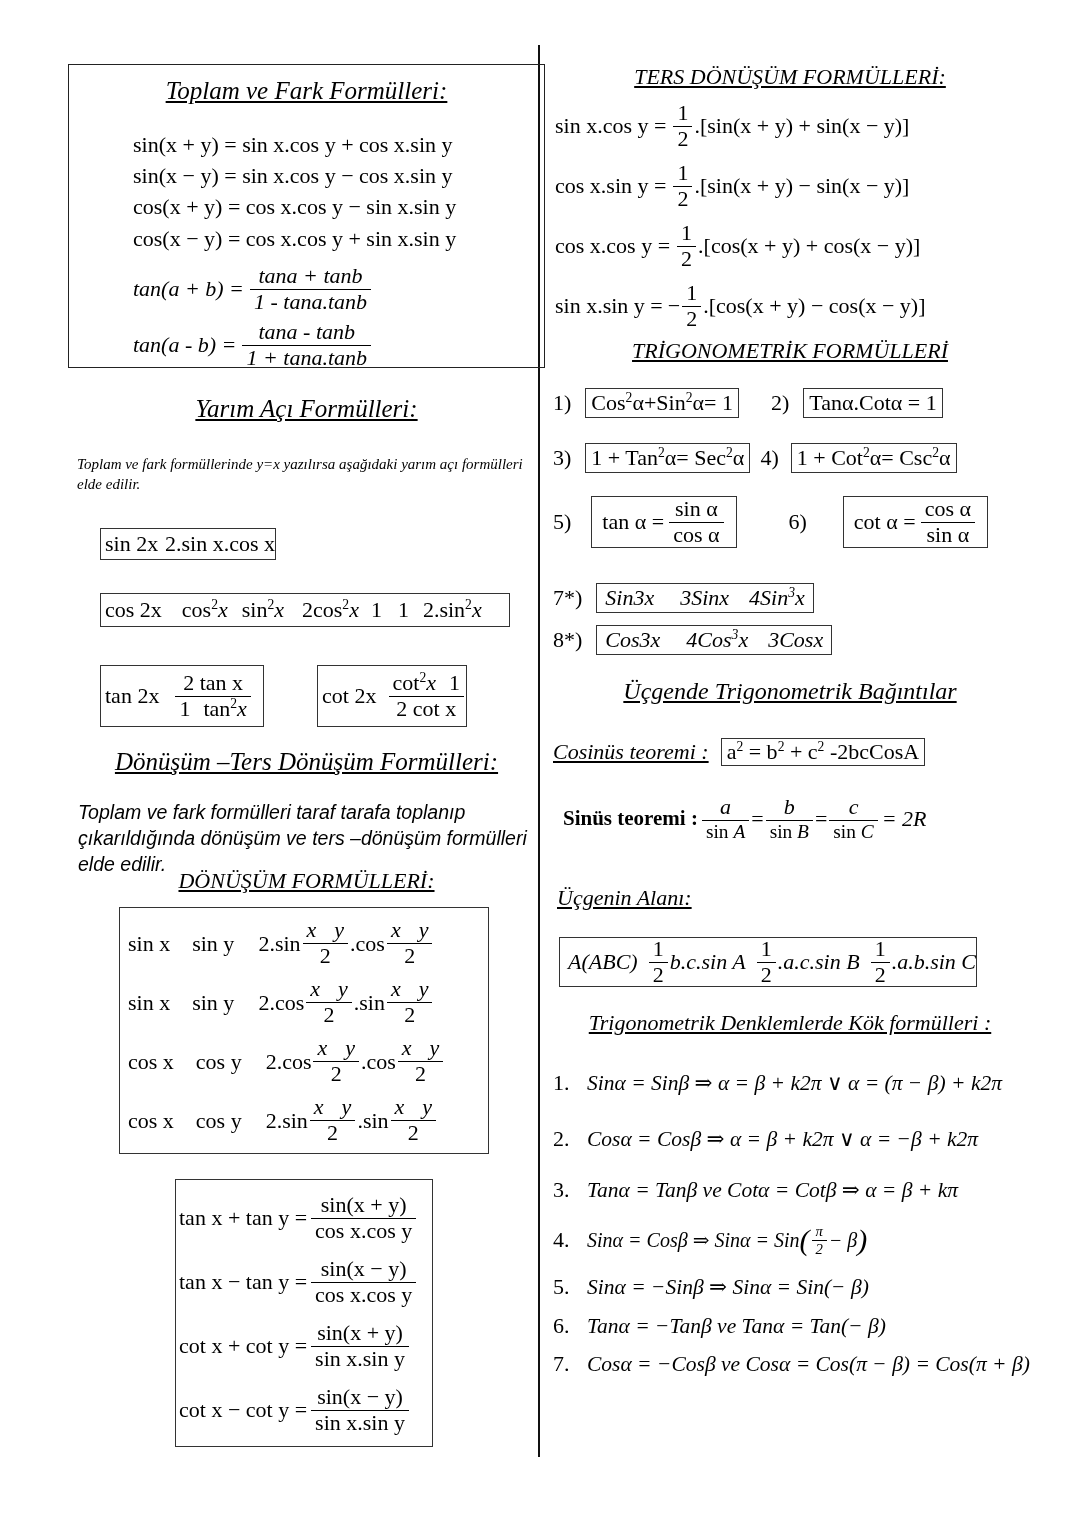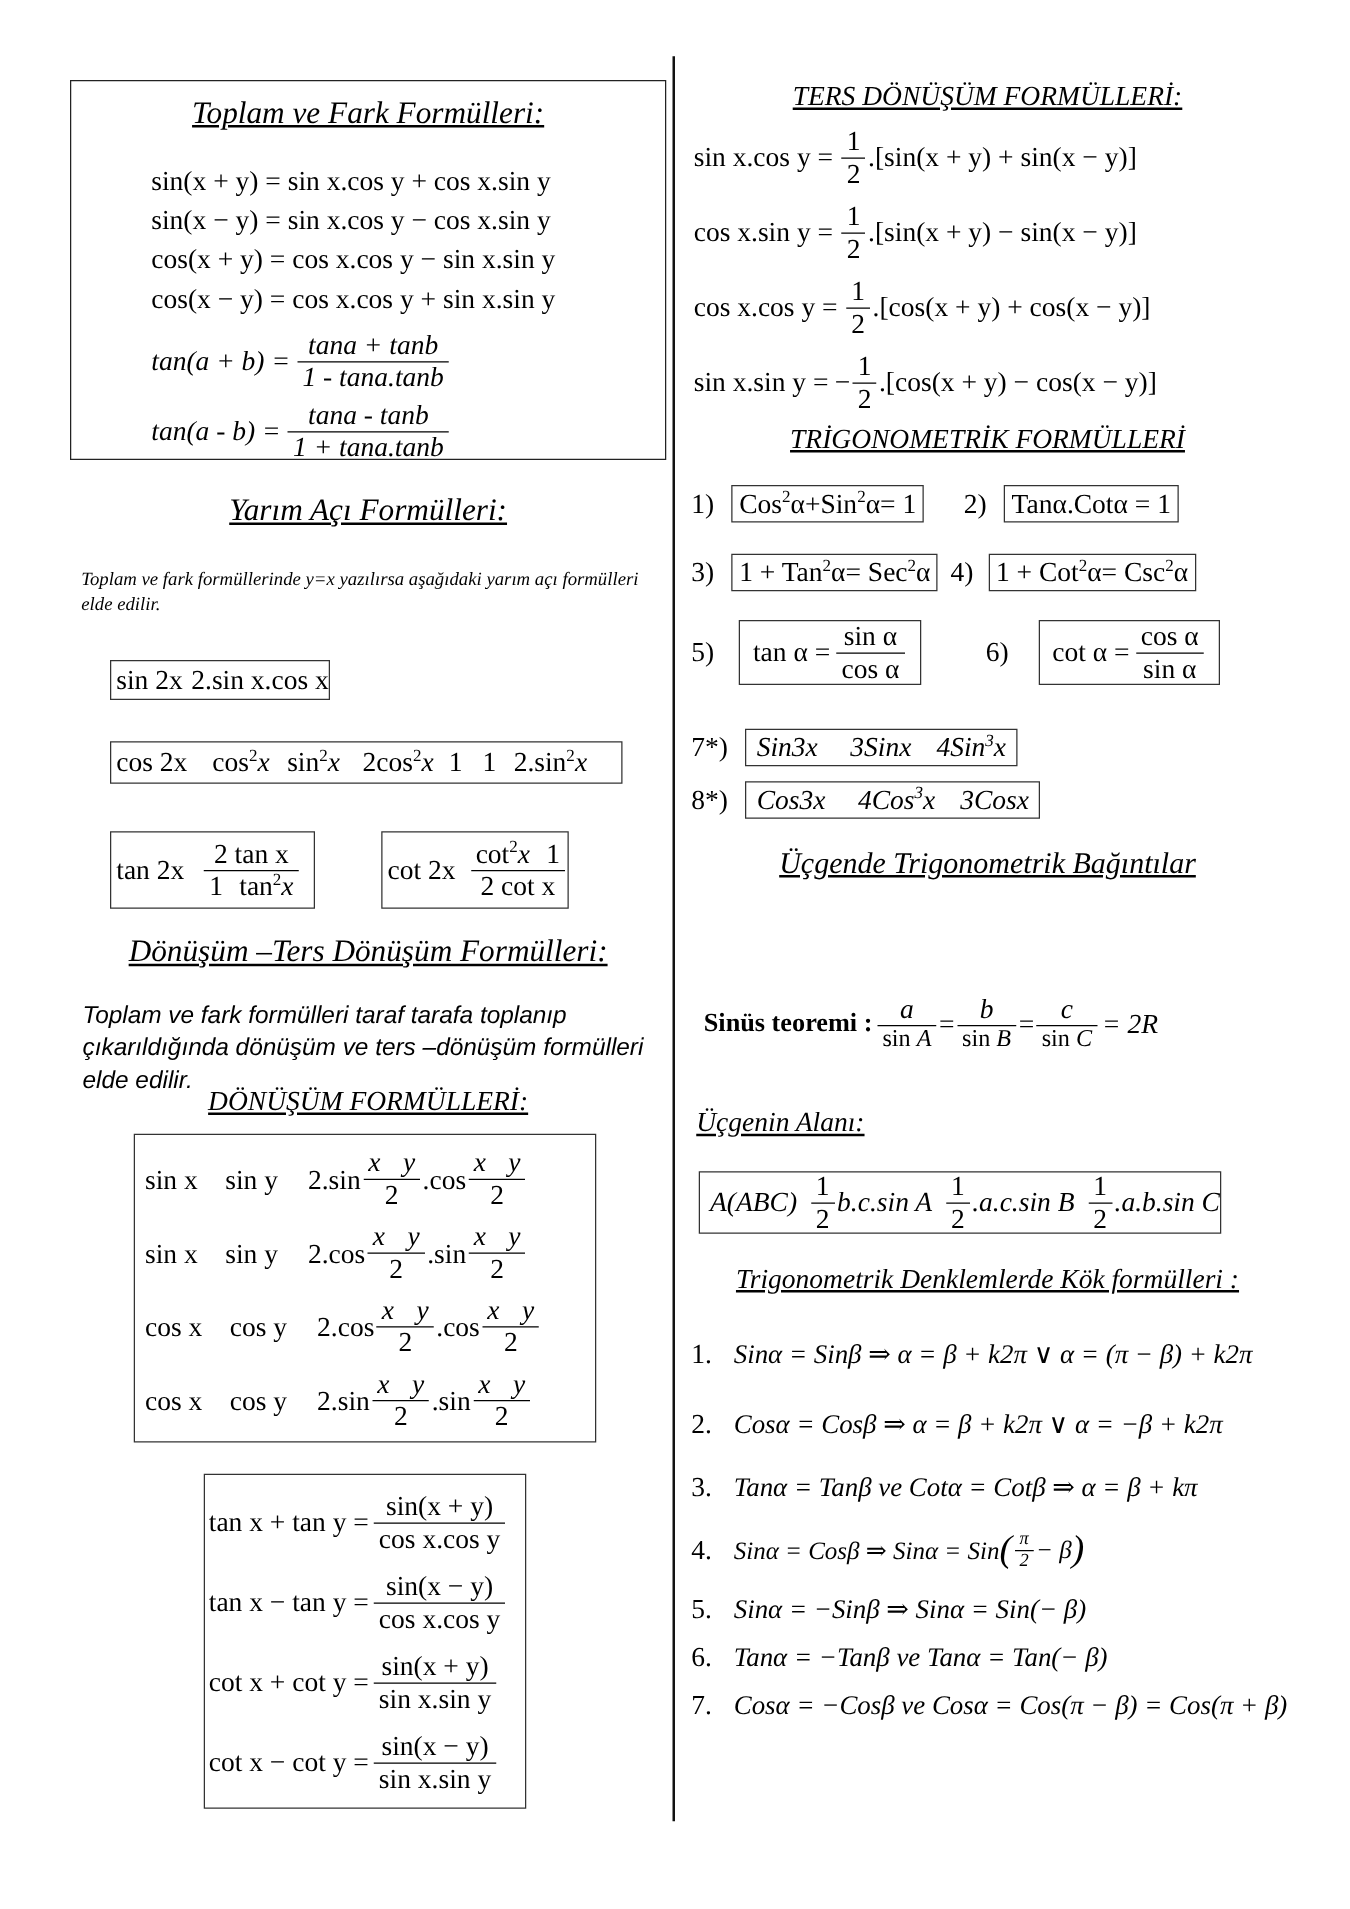--- a/index.html
+++ b/index.html
@@ -3,21 +3,21 @@
 <meta charset="utf-8">
 <style>
   html,body{margin:0;padding:0;background:#fff;}
   body{width:1080px;height:1527px;position:relative;
        font-family:"Liberation Serif","DejaVu Serif",serif;color:#000;}
   .page{position:relative;width:1080px;height:1527px;overflow:hidden;}
 
   
   .divider{position:absolute;left:538px;top:45px;width:2px;height:1412px;background:#111;}
 
-  .col-l{position:absolute;left:0;top:0;width:538px;height:1527px;}
+  .col-l{position:absolute;left:12px;top:0;width:538px;height:1527px;}
   .col-r{position:absolute;left:545px;top:0;width:535px;height:1527px;}
 
   .hd{font-style:italic;text-align:center;font-size:25px;}
   .hd u, .u{text-decoration:underline;}
   .hd-sm{font-style:italic;font-size:22px;}
 
   .boxed{border:1.6px solid #222;box-sizing:border-box;}
   .thinbox{border:1.3px solid #333;box-sizing:border-box;}
 
   .mathrow{font-size:22px;white-space:nowrap;}
@@ -328,21 +328,21 @@
     <div style="position:absolute;left:8px;top:496px;" class="flexrow">
       <span class="idxnum">5)</span>
       <span class="thinbox" style="margin-left:20px;padding:4px 10px;display:flex;align-items:center;height:52px;box-sizing:border-box;">
         <span class="mathrow up">tan α =</span>
         <span class="fr mathrow up" style="margin-left:5px;">
           <span class="nu">sin α</span>
           <span class="de">cos α</span>
         </span>
       </span>
       <span class="idxnum" style="margin-left:52px;">6)</span>
-      <span class="thinbox" style="margin-left:24px;padding:4px 10px;display:flex;align-items:center;height:52px;box-sizing:border-box;">
+      <span class="thinbox" style="margin-left:36px;padding:4px 10px;display:flex;align-items:center;height:52px;box-sizing:border-box;">
         <span class="mathrow up">cot α =</span>
         <span class="fr mathrow up" style="margin-left:5px;">
           <span class="nu">cos α</span>
           <span class="de">sin α</span>
         </span>
       </span>
     </div>
 
     <div style="position:absolute;left:8px;top:583px;" class="flexrow">
       <span class="idxnum">7*)</span>
@@ -355,20 +355,26 @@
       <span class="idxnum">8*)</span>
       <span class="thinbox mathrow mi" style="margin-left:14px;padding:1px 8px;">
         <span>Cos3x</span><span class="gap" style="width:26px;"></span><span>4Cos</span><sup>3</sup><span>x</span><span class="gap" style="width:20px;"></span><span>3Cosx</span>
       </span>
     </div>
 
     <div class="hd" style="position:absolute;left:0px;top:678px;width:490px;font-size:24px;">
       <span class="u">Üçgende Trigonometrik Bağıntılar</span>
     </div>
 
+    <div style="position:absolute;left:8px;top:738px;" class="flexrow">
+      <span class="hd-sm u">Cosinüs teoremi :</span>
+      <span class="thinbox mathrow up" style="margin-left:12px;padding:0 5px;">
+        <span>a</span><sup>2</sup> <span>= b</span><sup>2</sup> <span>+ c</span><sup>2</sup> <span>-2bcCosA</span>
+      </span>
+    </div>
 
     <div style="position:absolute;left:18px;top:795px;" class="flexrow">
       <span class="mathrow" style="font-weight:bold;font-size:21px;">Sinüs teoremi :</span>
       <span class="fr mathrow" style="margin-left:4px;">
         <span class="nu mi">a</span>
         <span class="de up" style="font-size:.88em;"><span class="up">sin </span><span class="mi">A</span></span>
       </span>
       <span class="mathrow">=</span>
       <span class="fr mathrow">
         <span class="nu mi">b</span>

